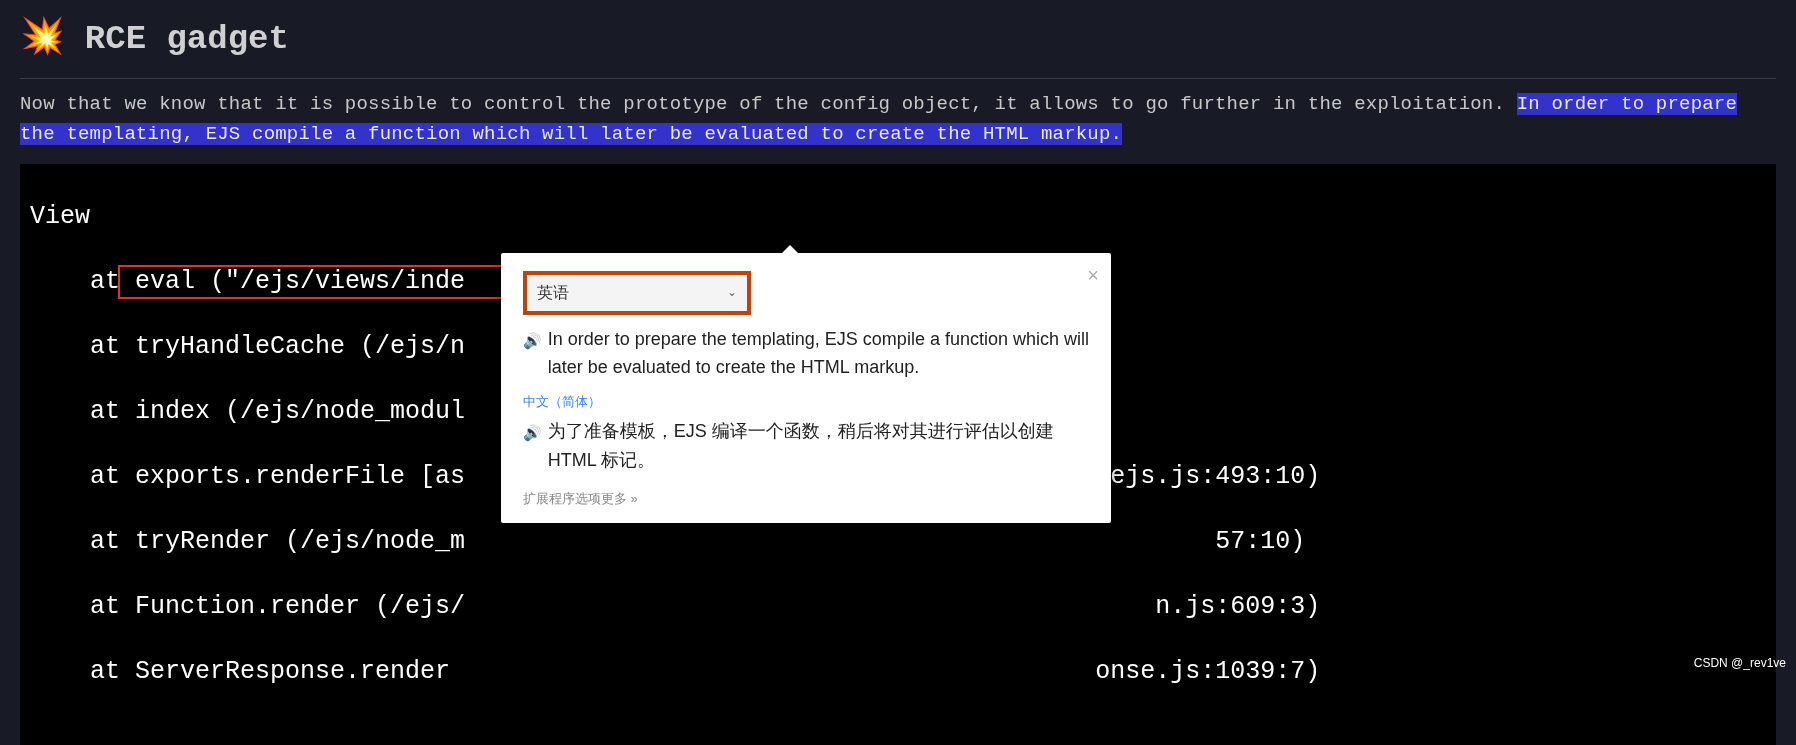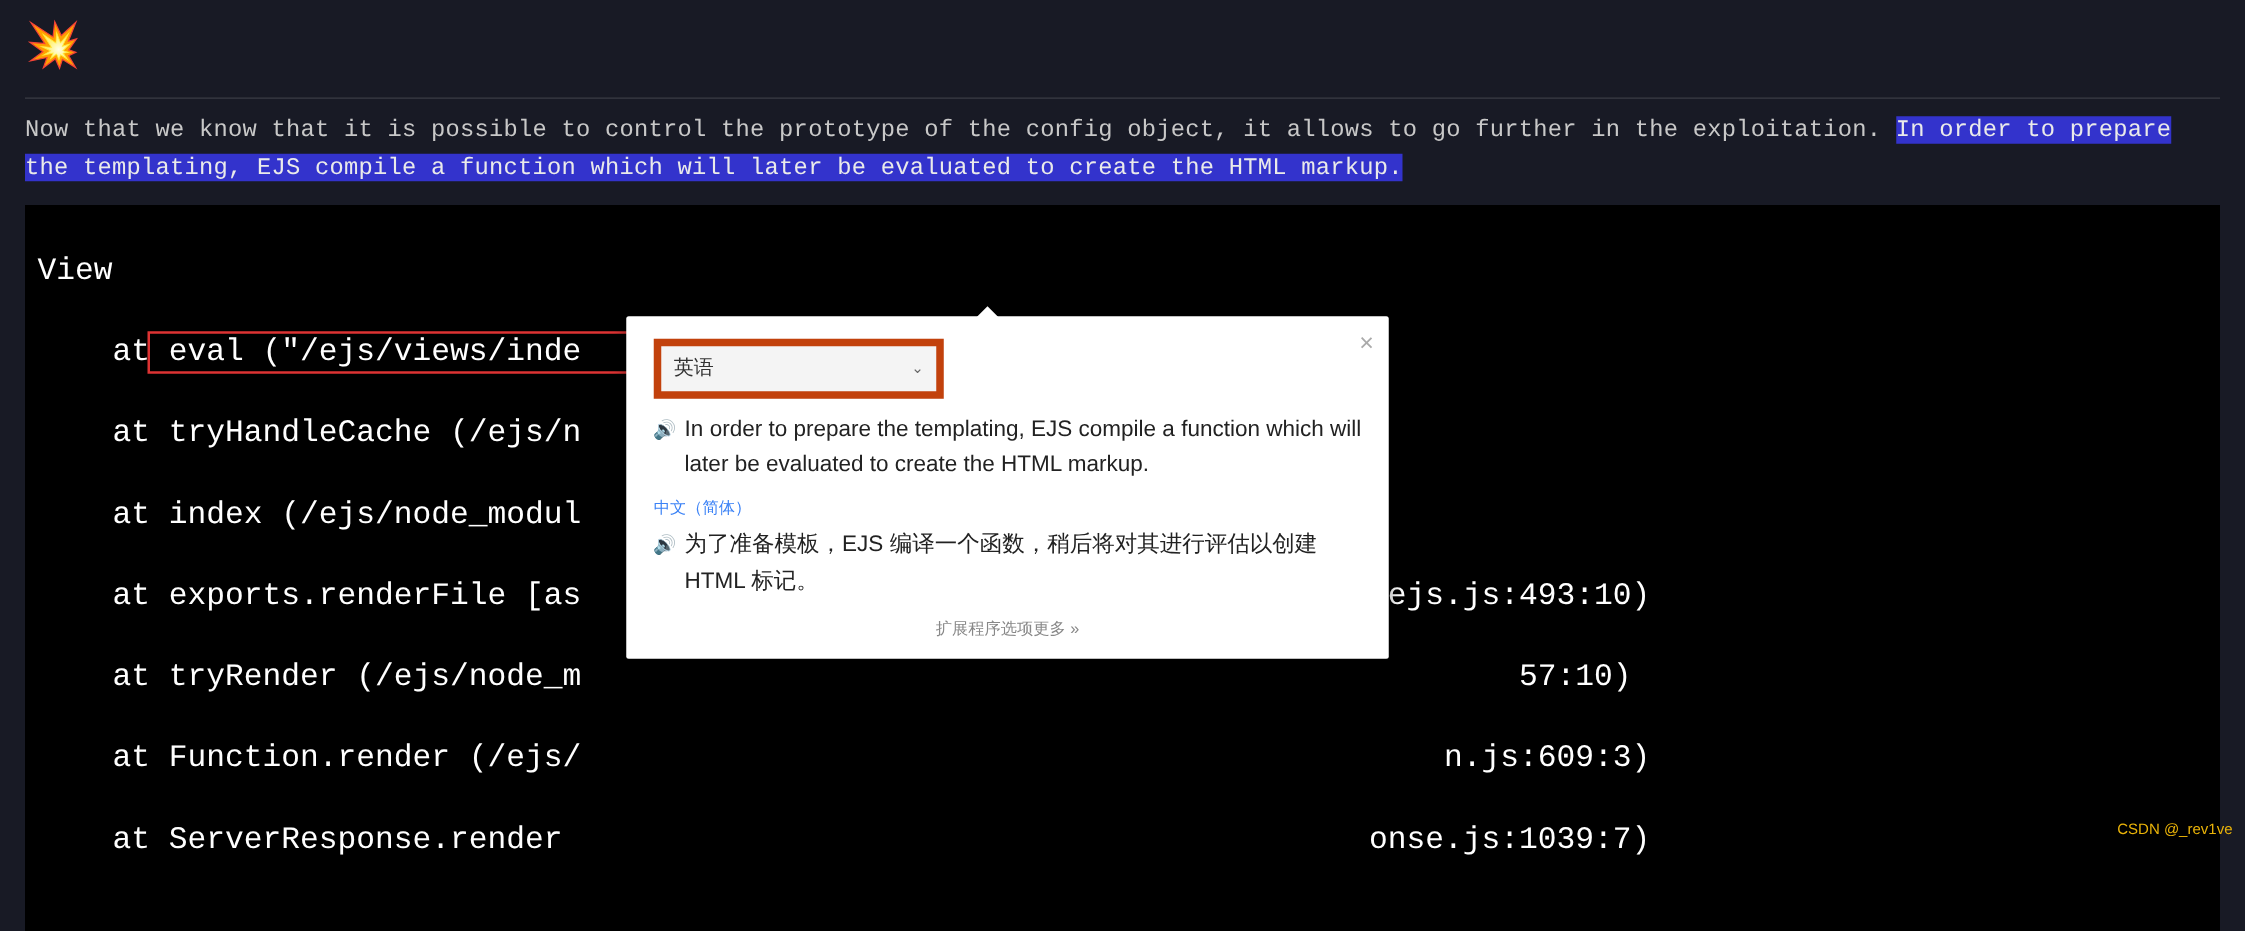--- a/index.html
+++ b/index.html
@@ -97,52 +97,53 @@
   color: #aaa;
   font-size: 20px;
   cursor: pointer;
   font-family: Arial, sans-serif;
 }
 .popup .lang-select {
   display: inline-flex;
   align-items: center;
   justify-content: space-between;
   background: #f4f4f4;
-  border: 6px solid #c2410c;
+  border: 4px solid #c2410c;
   padding: 5px 10px;
   font-size: 16px;
   color: #333;
   width: 200px;
   margin-bottom: 10px;
   cursor: pointer;
 }
 .popup .lang-select .chev {
   color: #666;
   font-size: 12px;
 }
 .popup .tr-line { display: flex; align-items: flex-start; margin-bottom: 4px; line-height: 1.6; }
 .popup .speak { color: #888; font-size: 15px; margin-right: 6px; margin-top: 4px; flex-shrink: 0; cursor: pointer; }
 .popup .sublabel { color: #3b82f6; font-size: 13px; margin: 10px 0 4px 0; }
-.popup-footer { display: flex; justify-content: center; color: #888; font-size: 13px; margin-top: 14px; }
+.popup-footer { display: flex; justify-content: flex-start; color: #888; font-size: 13px; margin-top: 14px; }
 .popup-footer span { cursor: pointer; }
 .watermark {
   position: absolute;
   right: 10px;
   bottom: 72px;
-  color: #eab308;
+  color: #ffffff;
   font-size: 12px;
   font-family: Arial, sans-serif;
 }
 </style>
 </head>
 <body>
 
 <div class="page">
   <h1>
     <span class="emoji">💥</span>
+    <span>RCE gadget</span>
   </h1>
 
   <p>
     <span>Now that we know that it is possible to control the prototype of the config object, it allows to go further in the exploitation. </span><span class="hl">In order to prepare the templating, EJS compile a function which will later be evaluated to create the HTML markup.</span>
   </p>
 
   <div class="code-block">
 <div class="code-line">View</div>
 <div class="code-line boxline"><span>    at eval ("/ejs/views/inde</span><span class="redbox"></span></div>
 <div class="code-line">    at tryHandleCache (/ejs/n</div>

